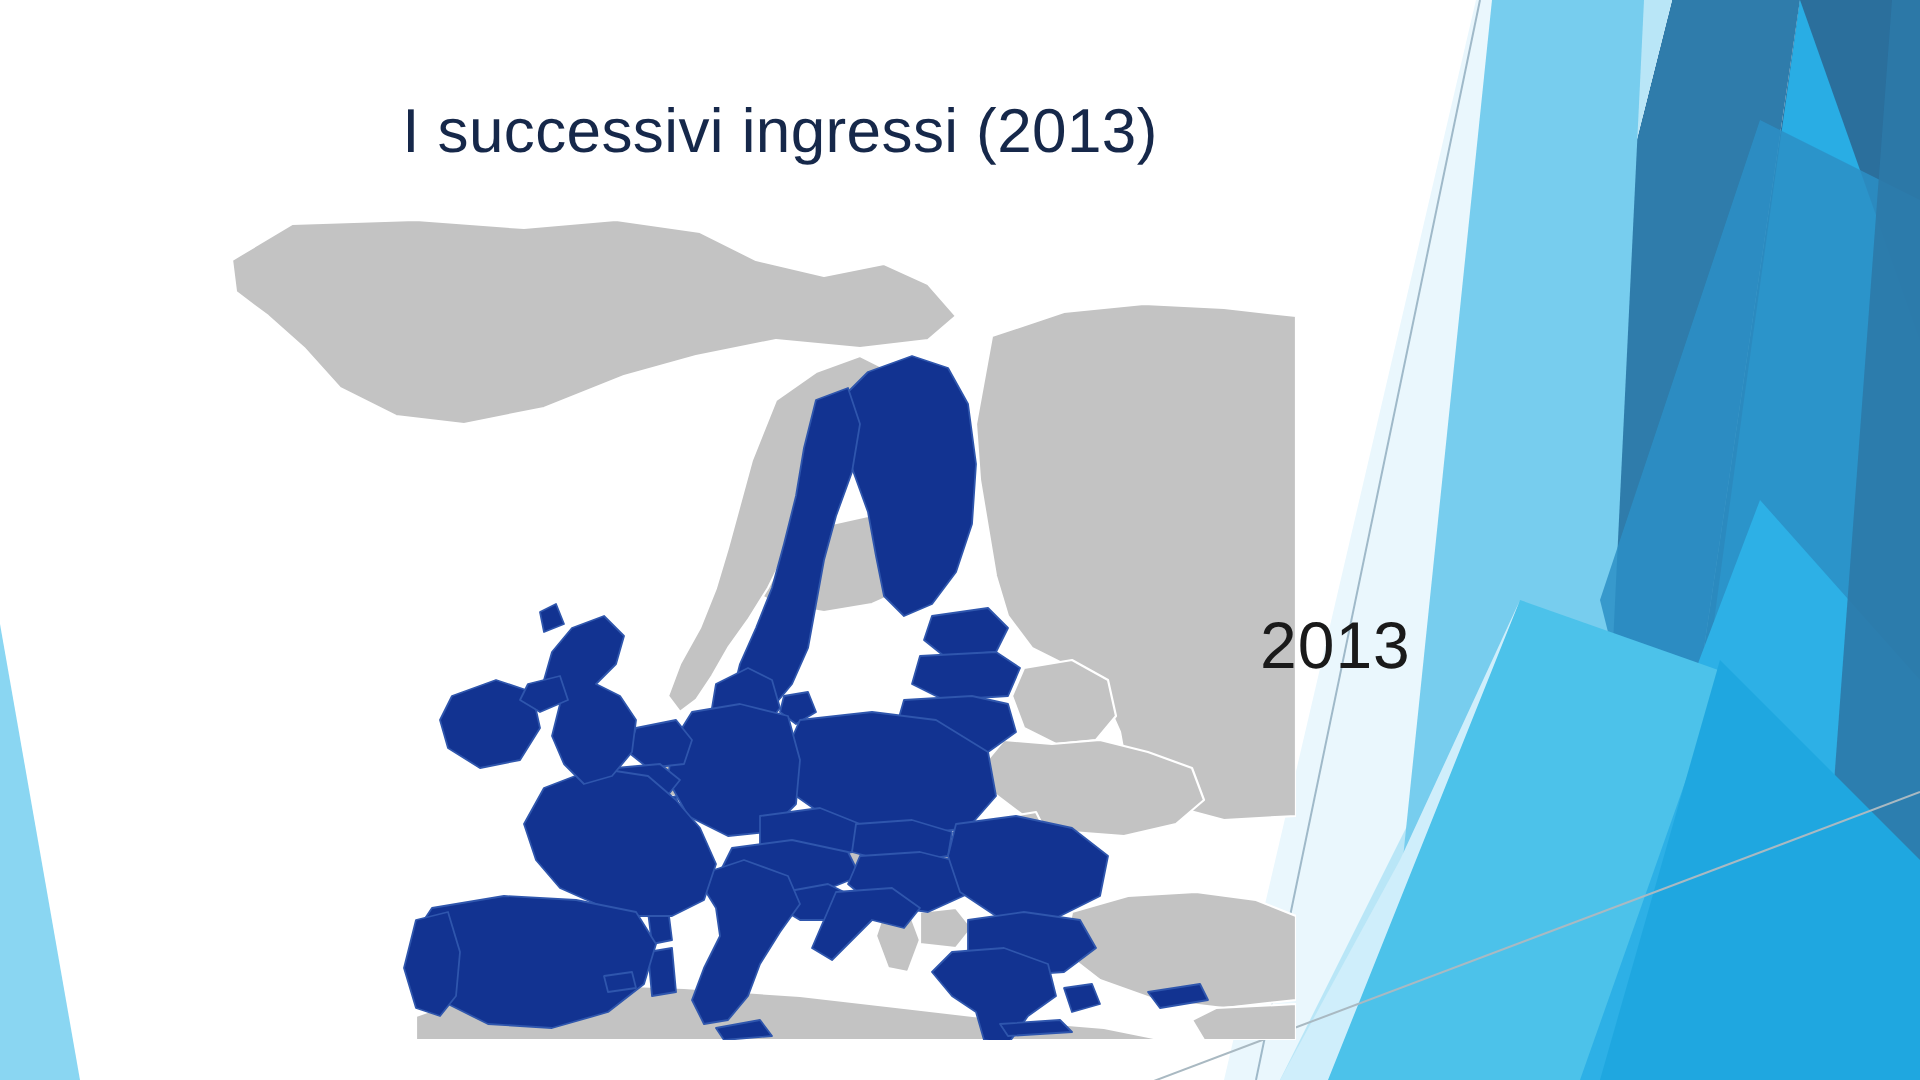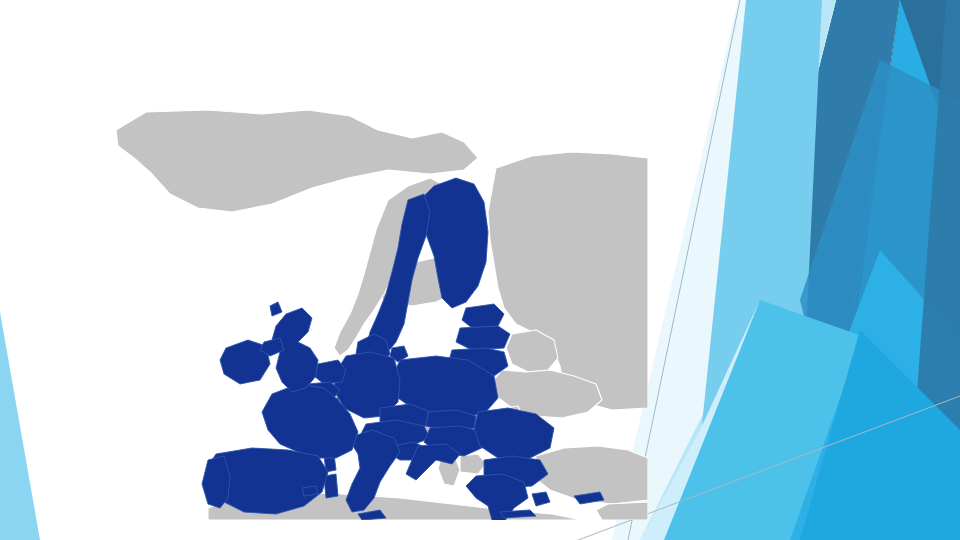--- a/index.html
+++ b/index.html
@@ -49,20 +49,21 @@
     <polygon points="880,250 960,340 960,540 770,540" fill="#2db0e6"></polygon>
     <polygon points="760,300 660,540 790,540 862,336" fill="#4cc2ea"></polygon>
     <polygon points="760,300 700,430 640,540 664,540" fill="#cfeefb"></polygon>
     <polygon points="946,0 960,0 960,540 906,540" fill="#2c79a8" opacity="0.9"></polygon>
     <polygon points="860,330 960,430 960,540 800,540" fill="#1fa7e0"></polygon>
 
     <line x1="740" y1="0" x2="628" y2="540" stroke="#9fb9c9" stroke-width="1"></line>
     <line x1="565" y1="545" x2="960" y2="396" stroke="#a9b9c2" stroke-width="1"></line>
   </svg>
 
+  <div id="title">I successivi ingressi (2013)</div>
 
   <div id="map-wrap">
     <svg id="map-svg" viewBox="0 0 536 412" preserveAspectRatio="xMidYMid meet">
 
       <g fill="#c3c3c3" stroke="#ffffff" stroke-width="1.1" stroke-linejoin="round">
 
         <path d="M4,22 L34,4 L96,2 L150,6 L196,2 L238,8 L266,22 L300,30 L330,24
                  L352,34 L366,50 L352,62 L318,66 L276,62 L236,70 L200,80 L160,96
                  L120,104 L86,100 L58,86 L40,66 L22,50 L6,38 Z"></path>
 
@@ -187,15 +188,16 @@
                  L108,252 Z"></path>
 
         <path d="M174,206 L190,200 L200,210 L196,224 L186,234 L198,240 L206,252
                  L204,268 L194,280 L180,284 L170,274 L164,260 L168,244 L160,232
                  L164,218 Z"></path>
         <path d="M152,234 L168,230 L172,242 L158,248 L148,242 Z"></path>
         <path d="M158,198 L166,194 L170,204 L160,208 Z"></path>
       </g>
     </svg>
 
+    <div id="year-label">2013</div>
   </div>
 
 </div>
 
 </body></html>

